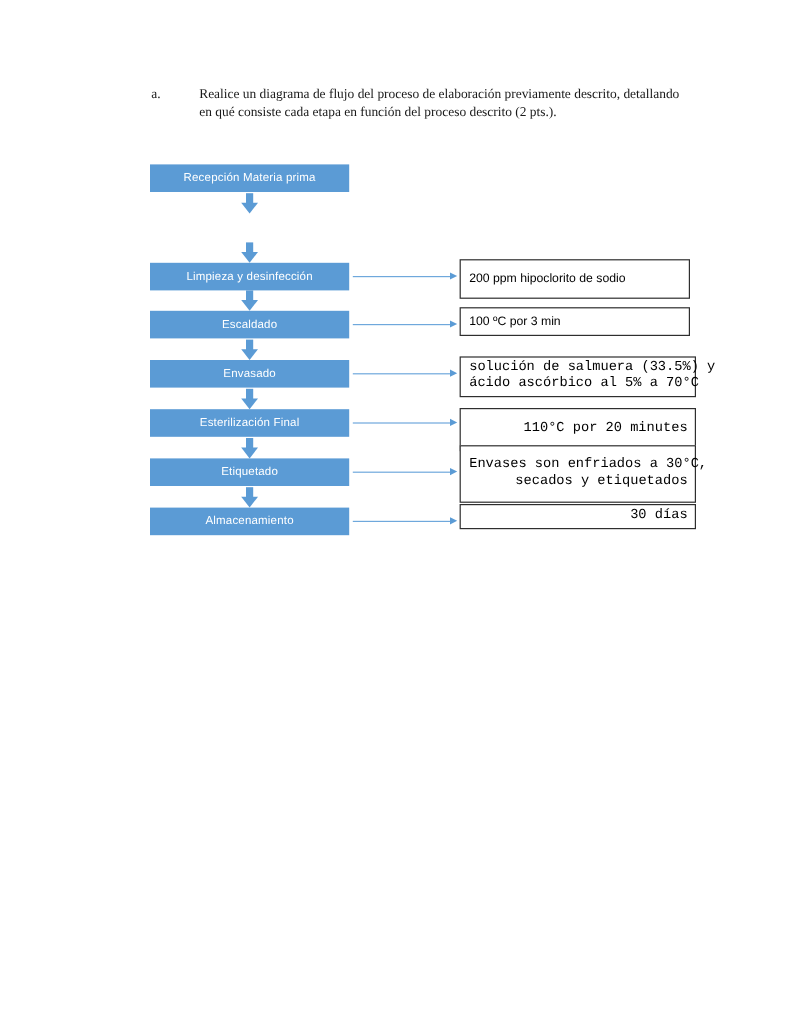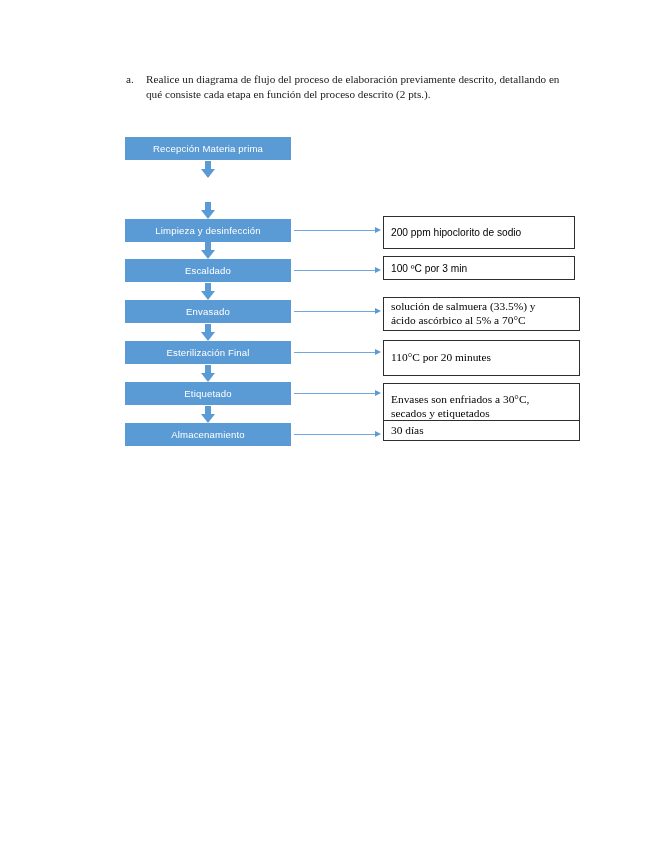--- a/index.html
+++ b/index.html
@@ -28,20 +28,21 @@
     display: flex;
     align-items: flex-start;
   }
   .question .marker {
     width: 20px;
     flex: 0 0 20px;
   }
   .question .qtext {
     flex: 1 1 auto;
     text-align: left;
+    margin-left: 20px;
   }
 
   
   .flow {
     position: absolute;
     left: 0;
     top: 0;
     width: 655px;
     height: 848px;
     margin-left: 32px;
@@ -124,23 +125,24 @@
     padding: 3px 6px 3px 7px;
     display: flex;
     flex-direction: column;
     justify-content: center;
   }
   .note-sans {
     font-family: "Liberation Sans", sans-serif;
     font-size: 10.2px;
   }
   .note-serif {
-    font-family: Liberation Serif, serif;
+    font-family: Liberation Mono, monospace;
     font-size: 11.4px;
     line-height: 13.6px;
+    text-align: right;
   }
   .note-line { display: block; white-space: nowrap; }
 </style>
 </head>
 <body>
 
 <div class="question">
   <span class="marker">a.</span>
   <span class="qtext">Realice un diagrama de flujo del proceso de elaboración previamente descrito, detallando en qué consiste cada etapa en función del proceso descrito (2 pts.).</span>
 </div>
@@ -233,21 +235,21 @@
 
   <div class="note note-serif" style="left:351px; top:297px; width:197px; height:34px">
     <span class="note-line">solución de salmuera (33.5%) y</span>
     <span class="note-line">ácido ascórbico al 5% a 70°C</span>
   </div>
 
   <div class="note note-serif" style="left:351px; top:340px; width:197px; height:36px">
     <span class="note-line">110°C por 20 minutes</span>
   </div>
 
-  <div class="note note-serif" style="left:351px; top:383px; width:197px; height:48px">
+  <div class="note note-serif" style="left:351px; top:371px; width:197px; height:48px">
     <span class="note-line">Envases son enfriados a 30°C,</span>
     <span class="note-line">secados y etiquetados</span>
   </div>
 
   <div class="note note-serif" style="left:351px; top:420px; width:197px; height:21px">
     <span class="note-line">30 días</span>
   </div>
 
 </div>
 

